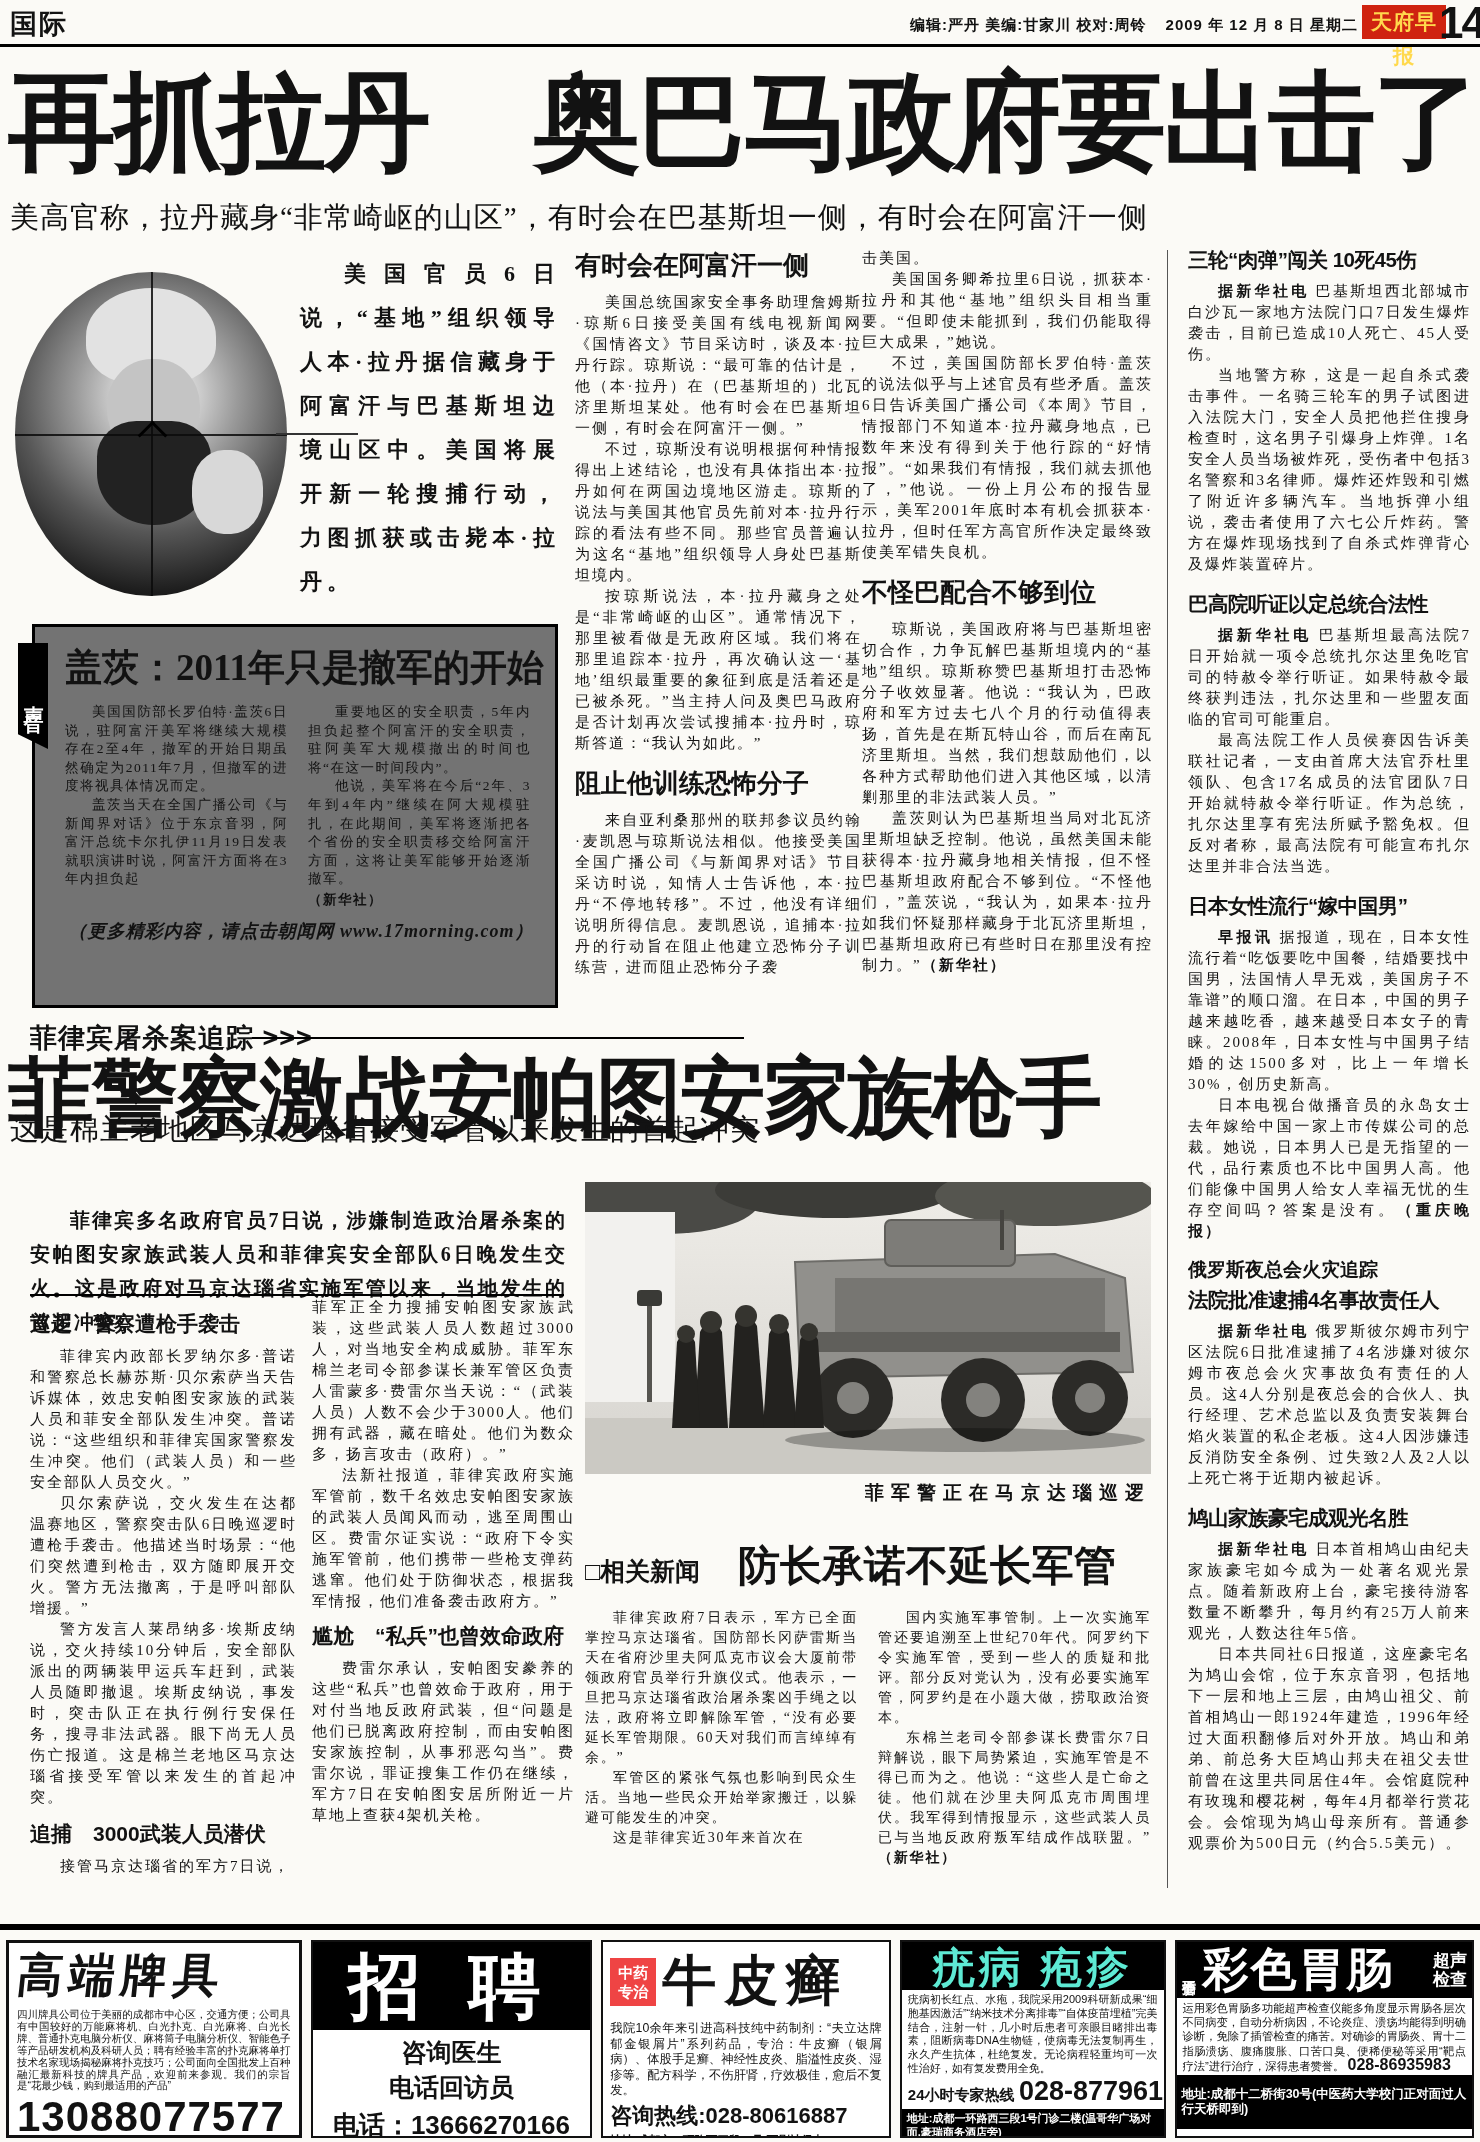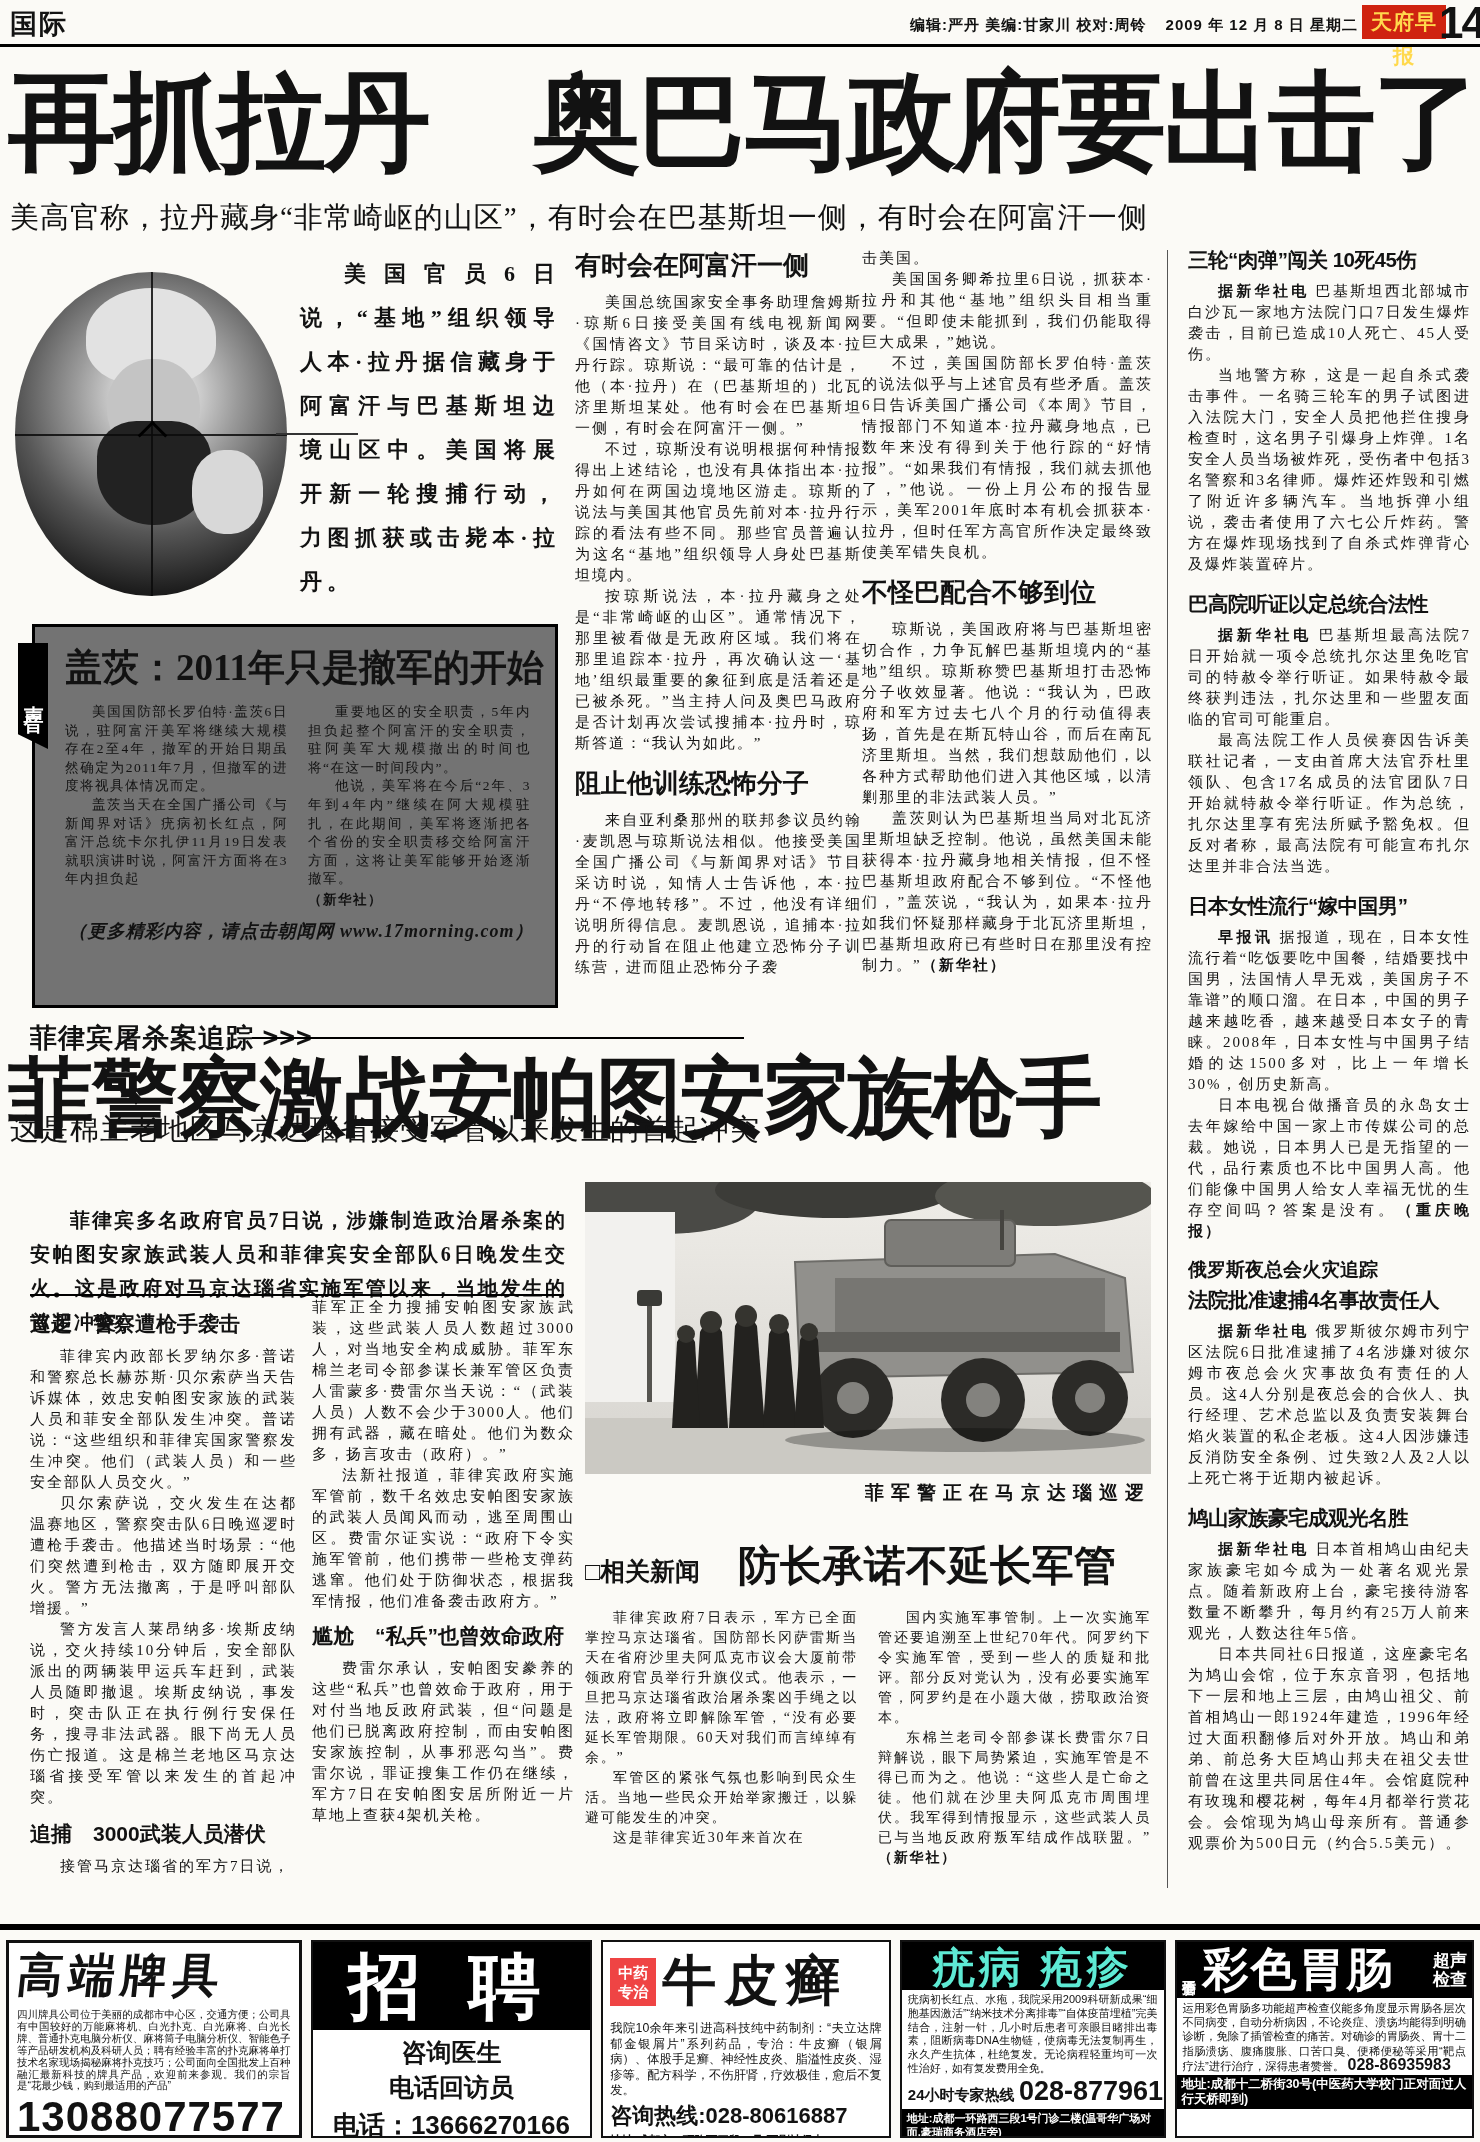--- a/index.html
+++ b/index.html
@@ -137,21 +137,21 @@
   .ad4-hot .lbl{font-size:15px;font-weight:900;}
   .ad4-hot .ph{font-size:27px;font-weight:900;letter-spacing:0;}
   .ad4-addr{background:#000;color:#fff;font-size:11px;font-weight:700;line-height:14px;padding:2px 5px;margin-top:2px;}
   .ad5{width:301px;border:2px solid #111;}
   .ad5-head{background:#000;color:#fff;height:56px;display:flex;align-items:center;padding:0 5px;gap:5px;}
   .ad5-side{writing-mode:vertical-rl;text-orientation:upright;font-size:14px;font-weight:700;line-height:16px;letter-spacing:1px;}
   .ad5-title{font-size:46px;font-weight:900;letter-spacing:2px;white-space:nowrap;}
   .ad5-right{display:flex;flex-direction:column;font-size:17px;font-weight:700;line-height:19px;margin-left:auto;text-align:center;}
   .ad5-body{font-size:11.3px;line-height:14.2px;text-align:justify;padding:3px 6px 0;}
   .ad5-phone{font-weight:900;font-size:16px;letter-spacing:0;}
-  .ad5-addr{background:#000;color:#fff;font-size:12.5px;font-weight:700;line-height:15px;padding:2px 5px;margin-top:2px;}
+  .ad5-addr{background:#000;color:#fff;font-size:12.5px;font-weight:700;line-height:15px;padding:12px 5px;margin-top:2px;}
 </style>
 </head>
 <body>
 
 <div class="page">
 
   <div class="topbar">
     <div class="section-label">国际</div>
     <div class="credits">
       <span>编辑:严丹 美编:甘家川 校对:周铃</span>
@@ -177,21 +177,21 @@
   <div class="cross-ext"></div>
 
   <div class="intro1">美国官员6日说，“基地”组织领导人本·拉丹据信藏身于阿富汗与巴基斯坦边境山区中。美国将展开新一轮搜捕行动，力图抓获或击毙本·拉丹。</div>
 
   <div class="voice">
     <div class="voice-tab">声音</div>
     <div class="voice-title">盖茨：2011年只是撤军的开始</div>
     <div class="voice-cols">
       <div class="voice-col">
         <p>美国国防部长罗伯特·盖茨6日说，驻阿富汗美军将继续大规模存在2至4年，撤军的开始日期虽然确定为2011年7月，但撤军的进度将视具体情况而定。</p>
-        <p>盖茨当天在全国广播公司《与新闻界对话》疣病初长红点，阿富汗总统卡尔扎伊11月19日发表就职演讲时说，阿富汗方面将在3年内担负起</p>
+        <p>盖茨当天在全国广播公司《与新闻界对话》位于东京音羽，阿富汗总统卡尔扎伊11月19日发表就职演讲时说，阿富汗方面将在3年内担负起</p>
       </div>
       <div class="voice-col">
         <p>重要地区的安全职责，5年内担负起整个阿富汗的安全职责，驻阿美军大规模撤出的时间也将“在这一时间段内”。</p>
         <p>他说，美军将在今后“2年、3年到4年内”继续在阿大规模驻扎，在此期间，美军将逐渐把各个省份的安全职责移交给阿富汗方面，这将让美军能够开始逐渐撤军。</p>
         <p class="voice-byline">（新华社）</p>
       </div>
     </div>
     <div class="voice-footer">（更多精彩内容，请点击朝闻网 www.17morning.com）</div>
   </div>
 

